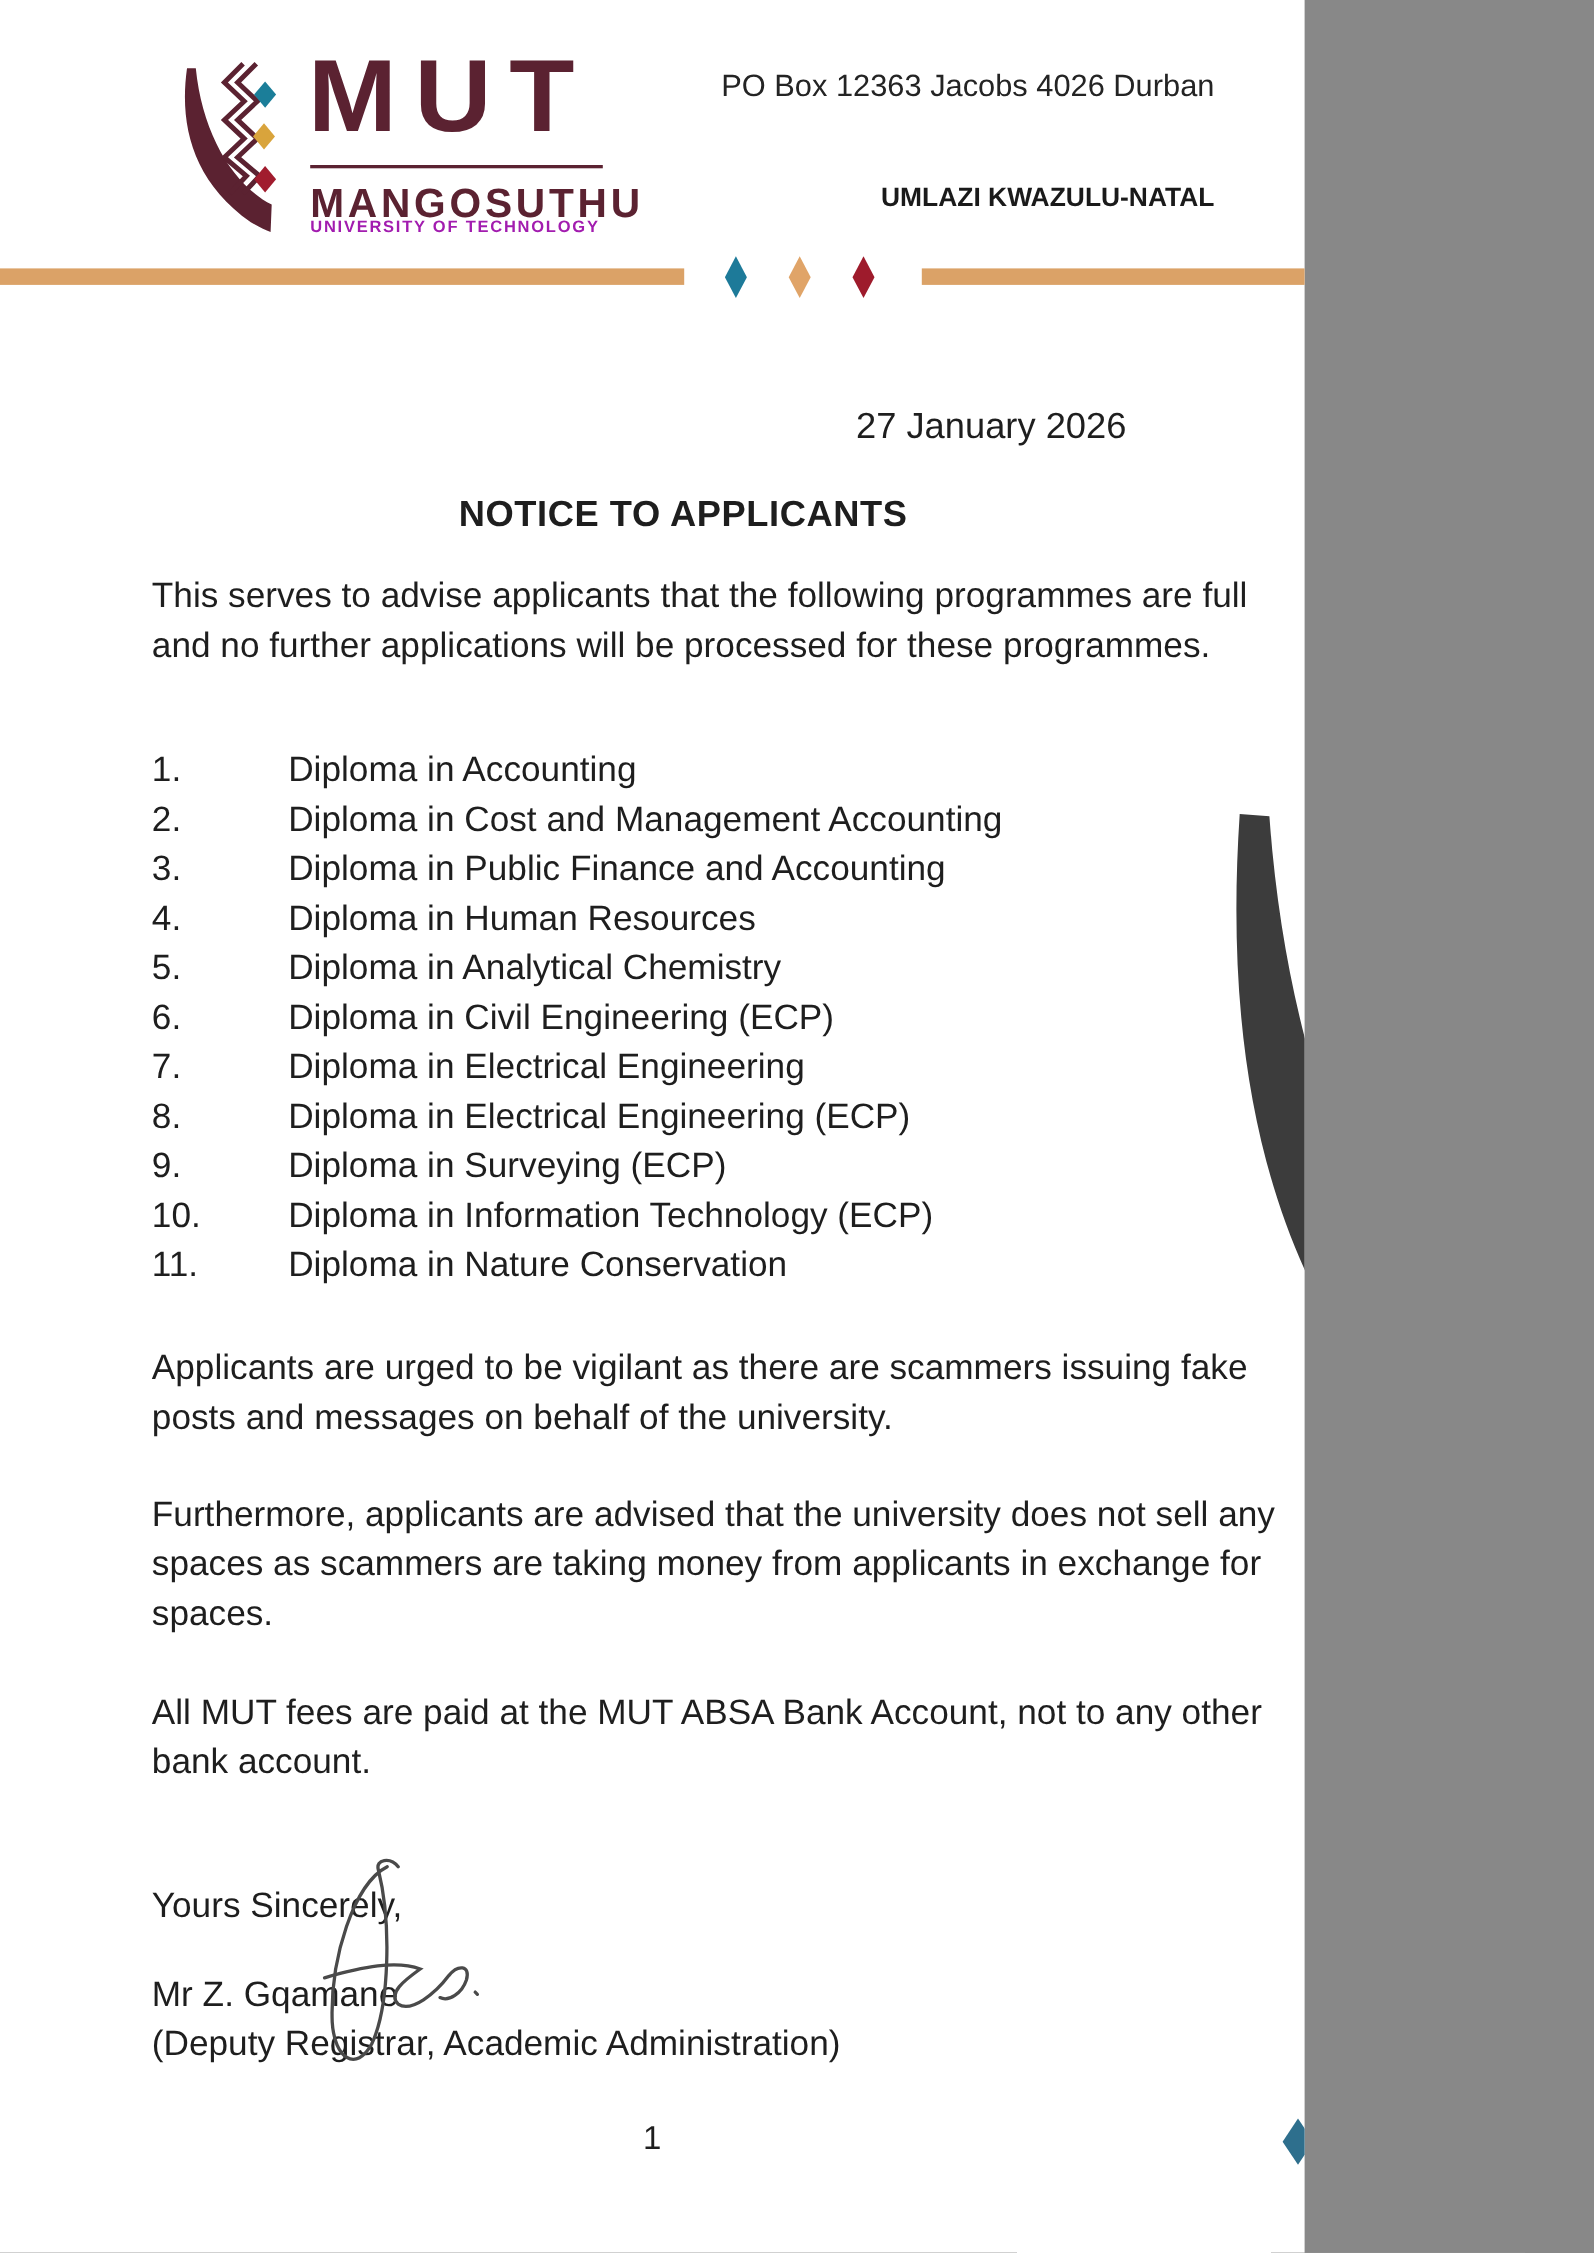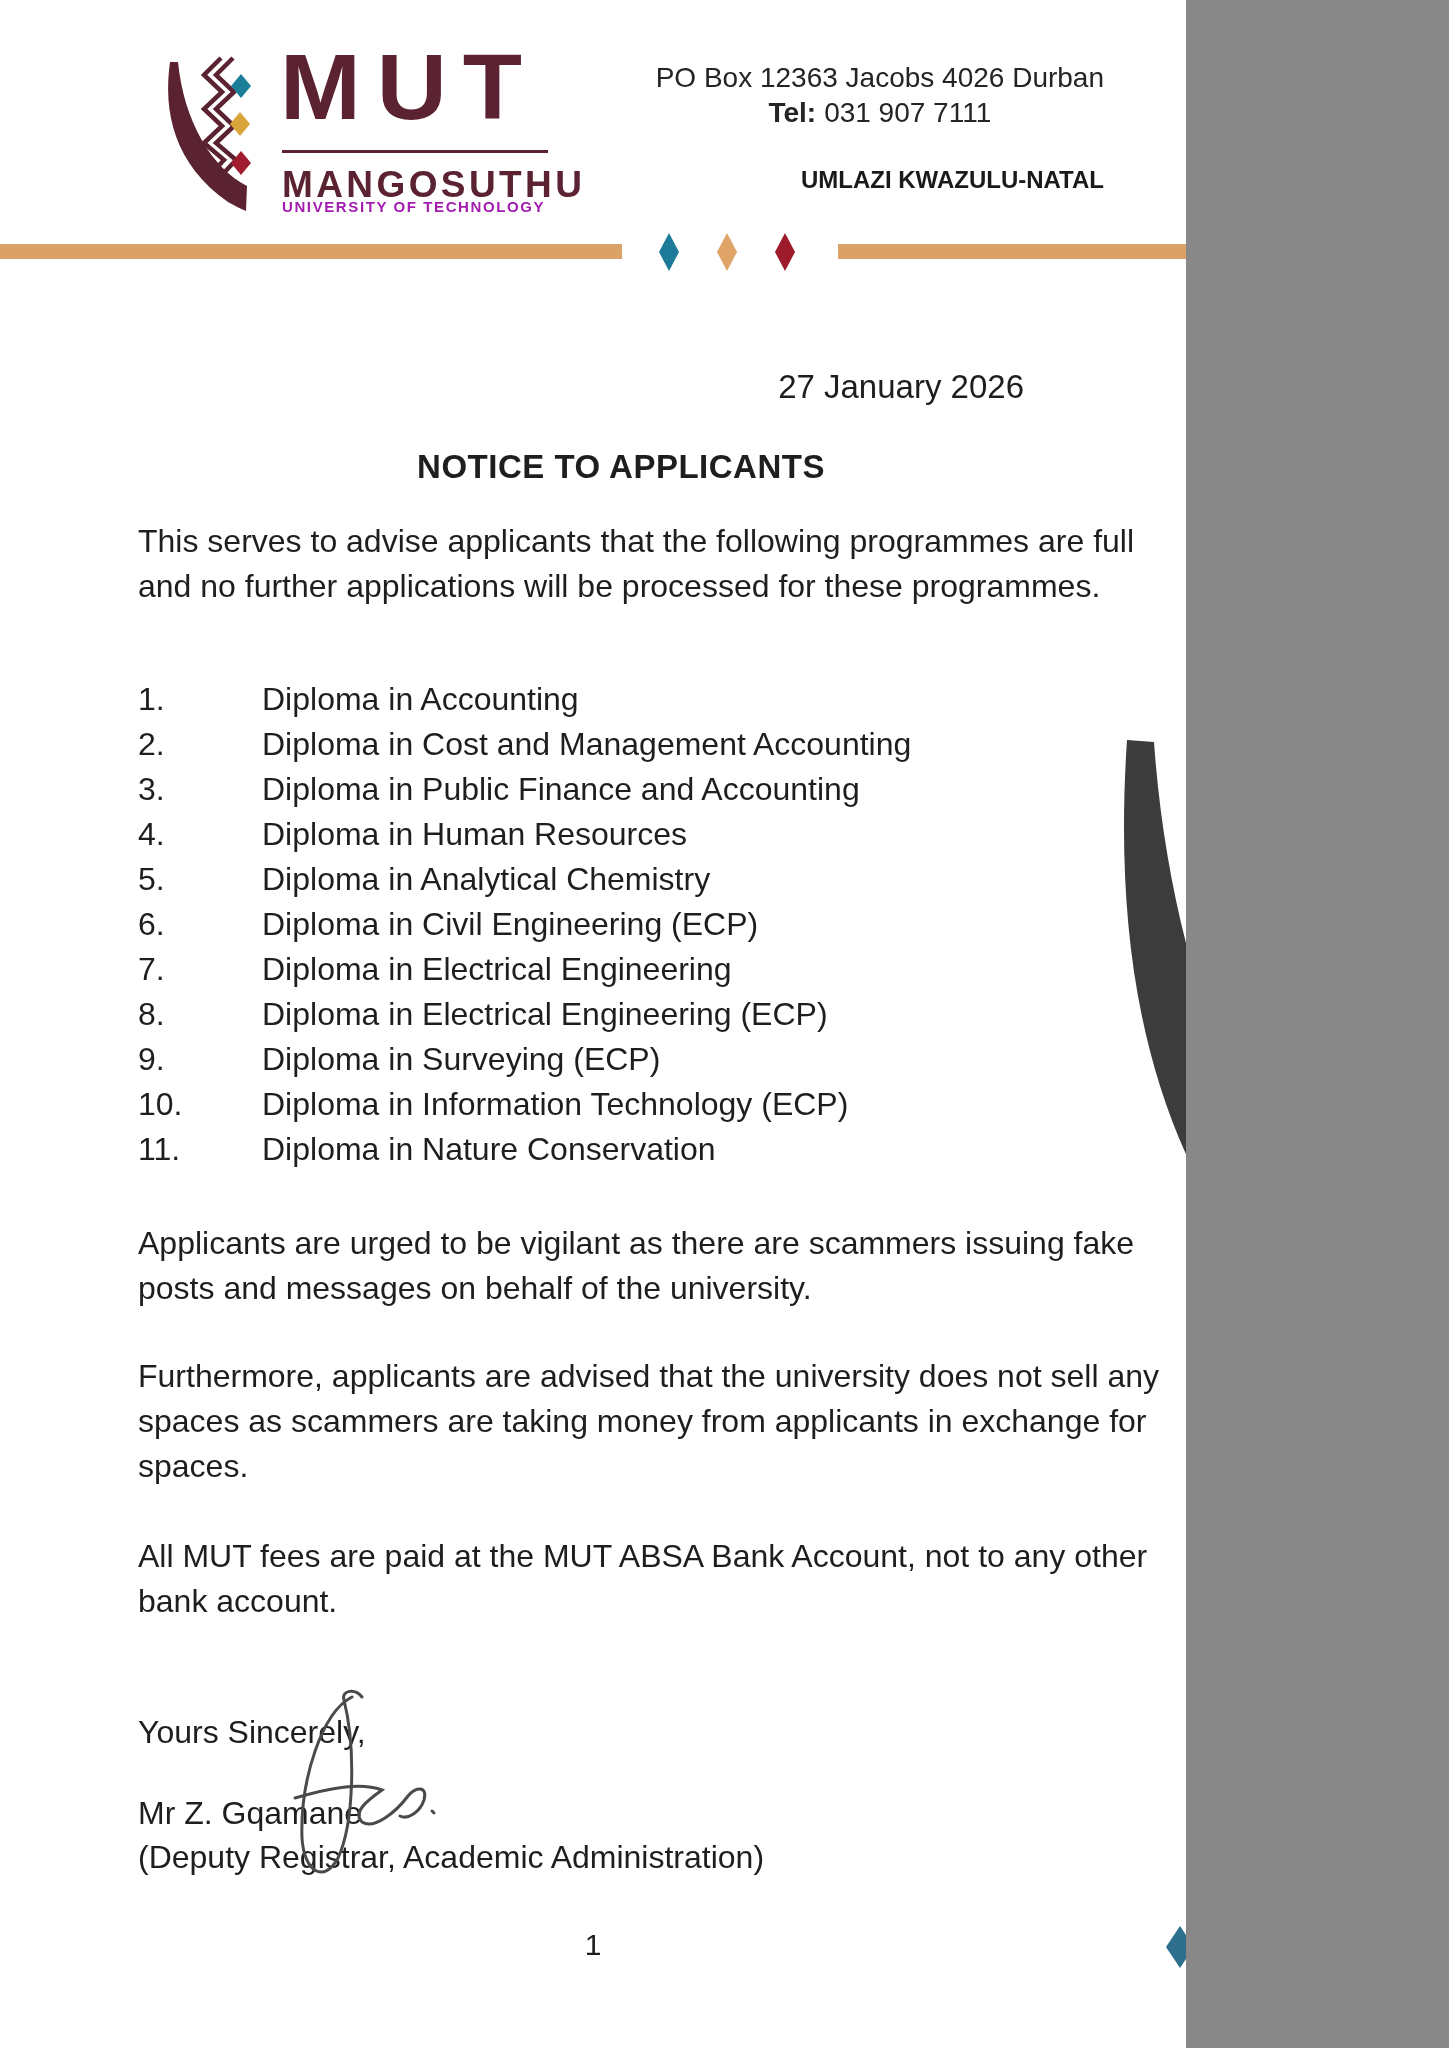--- a/index.html
+++ b/index.html
@@ -62,23 +62,20 @@
 
   <div class="abs logo-text">
     <div class="logo-acronym">MUT</div>
     <div class="logo-rule"></div>
     <div class="logo-name">MANGOSUTHU</div>
     <div class="logo-sub">UNIVERSITY OF TECHNOLOGY</div>
   </div>
 
   <div class="abs hdr-right">
     <div>PO Box 12363 Jacobs 4026 Durban</div>
-    <div>
-      <span class="b">Tel:</span><span class="tel-num">031 907 7111</span>
-    </div>
   </div>
   <div class="abs hdr-loc">UMLAZI KWAZULU-NATAL</div>
 
   <div class="abs bar l"></div>
   <div class="abs bar r"></div>
   <svg class="abs div-diamonds" viewBox="622 228 216 50">
     <polygon points="669,233 679,252 669,271 659,252" fill="#1d7a99"></polygon>
     <polygon points="727,233 737,252 727,271 717,252" fill="#e0a468"></polygon>
     <polygon points="785,233 795,252 785,271 775,252" fill="#9e1b2c"></polygon>
   </svg>

